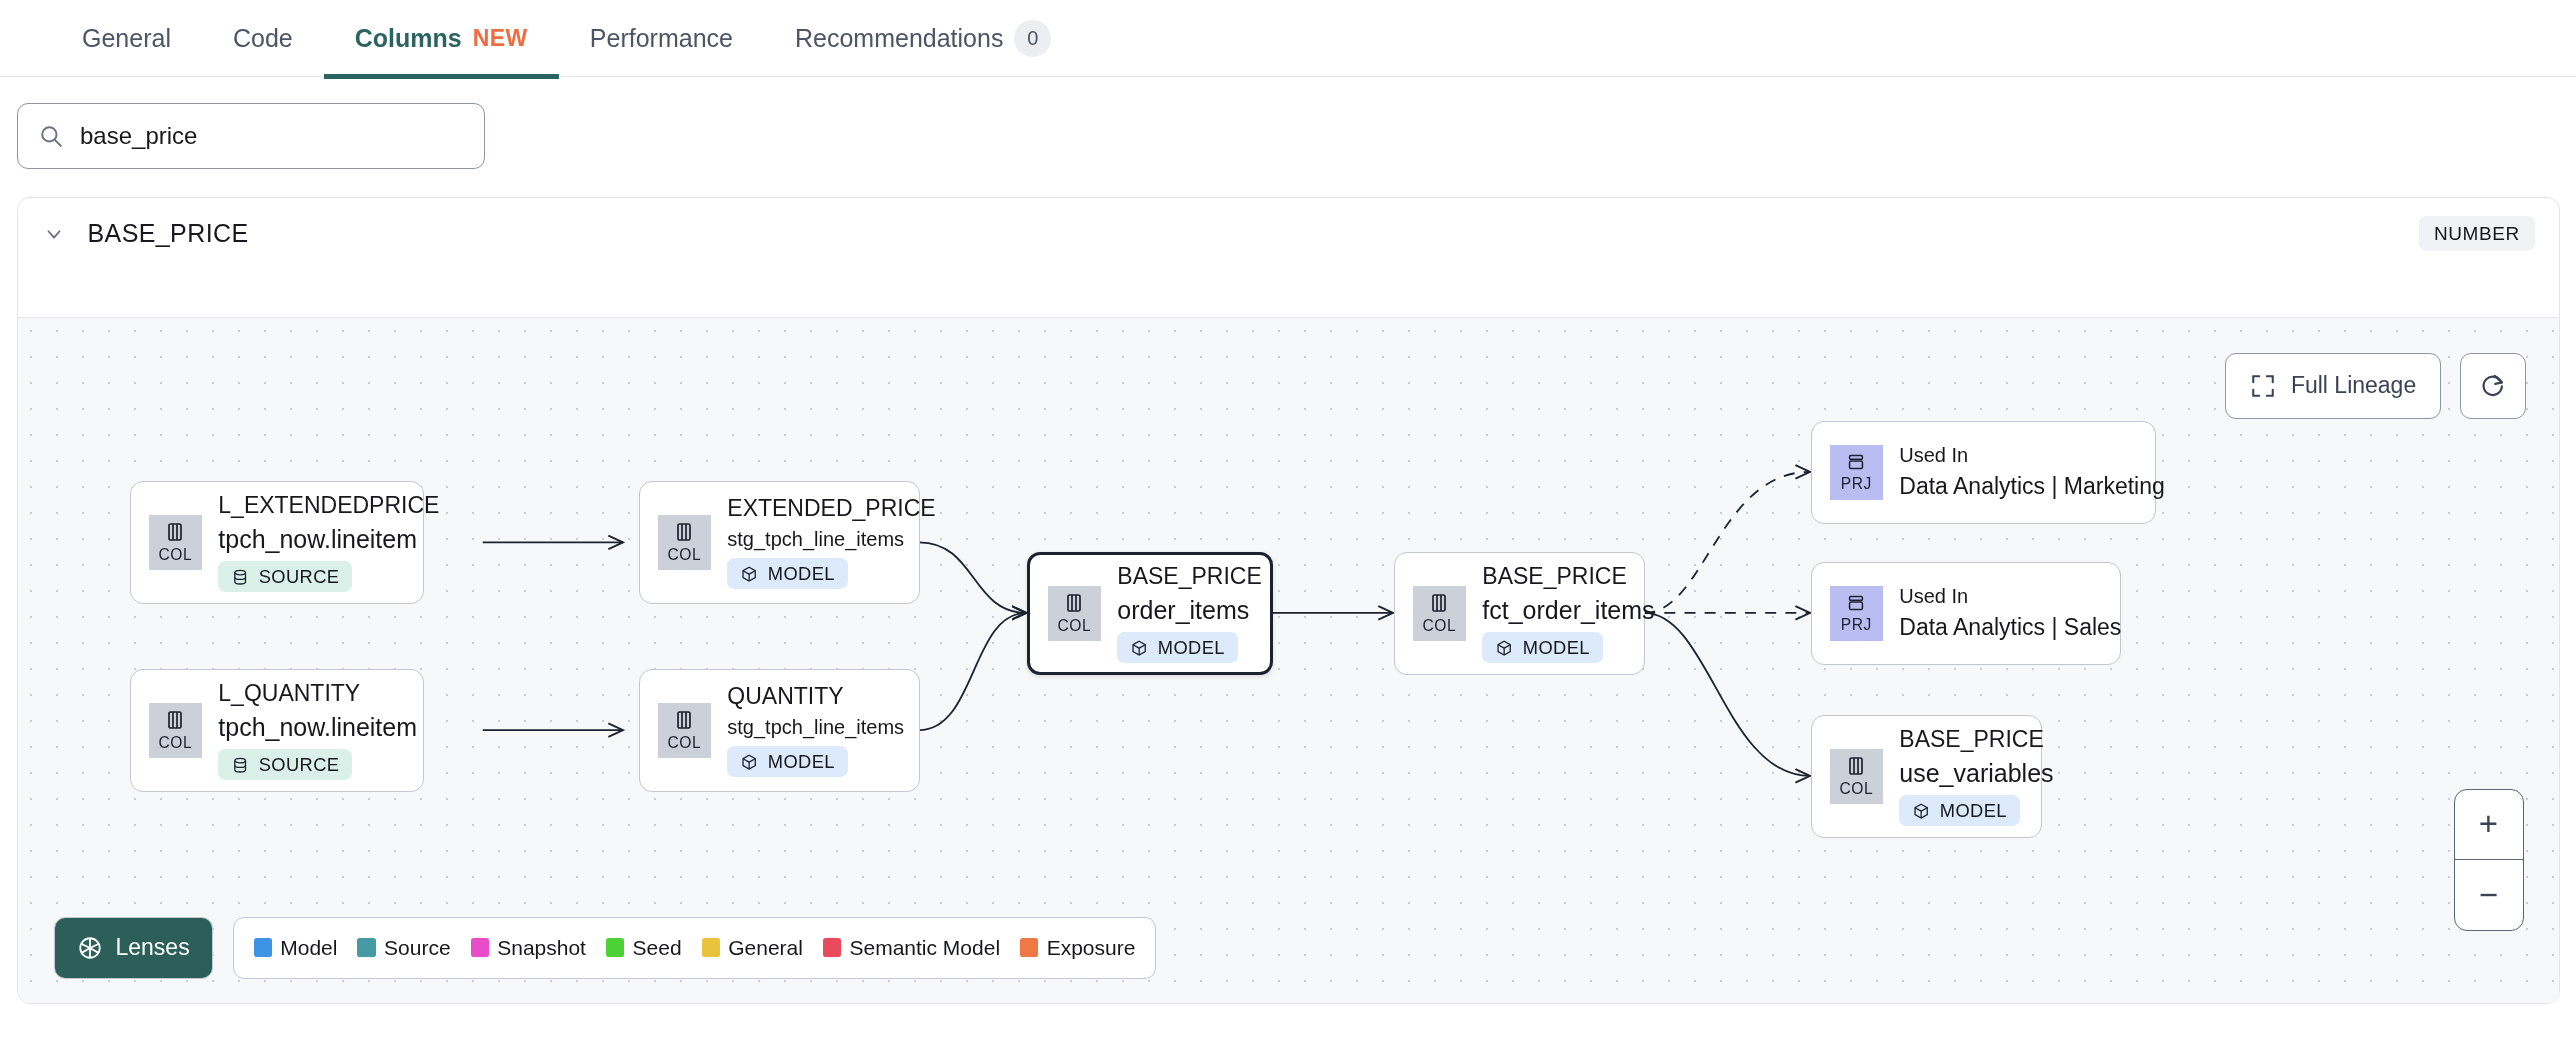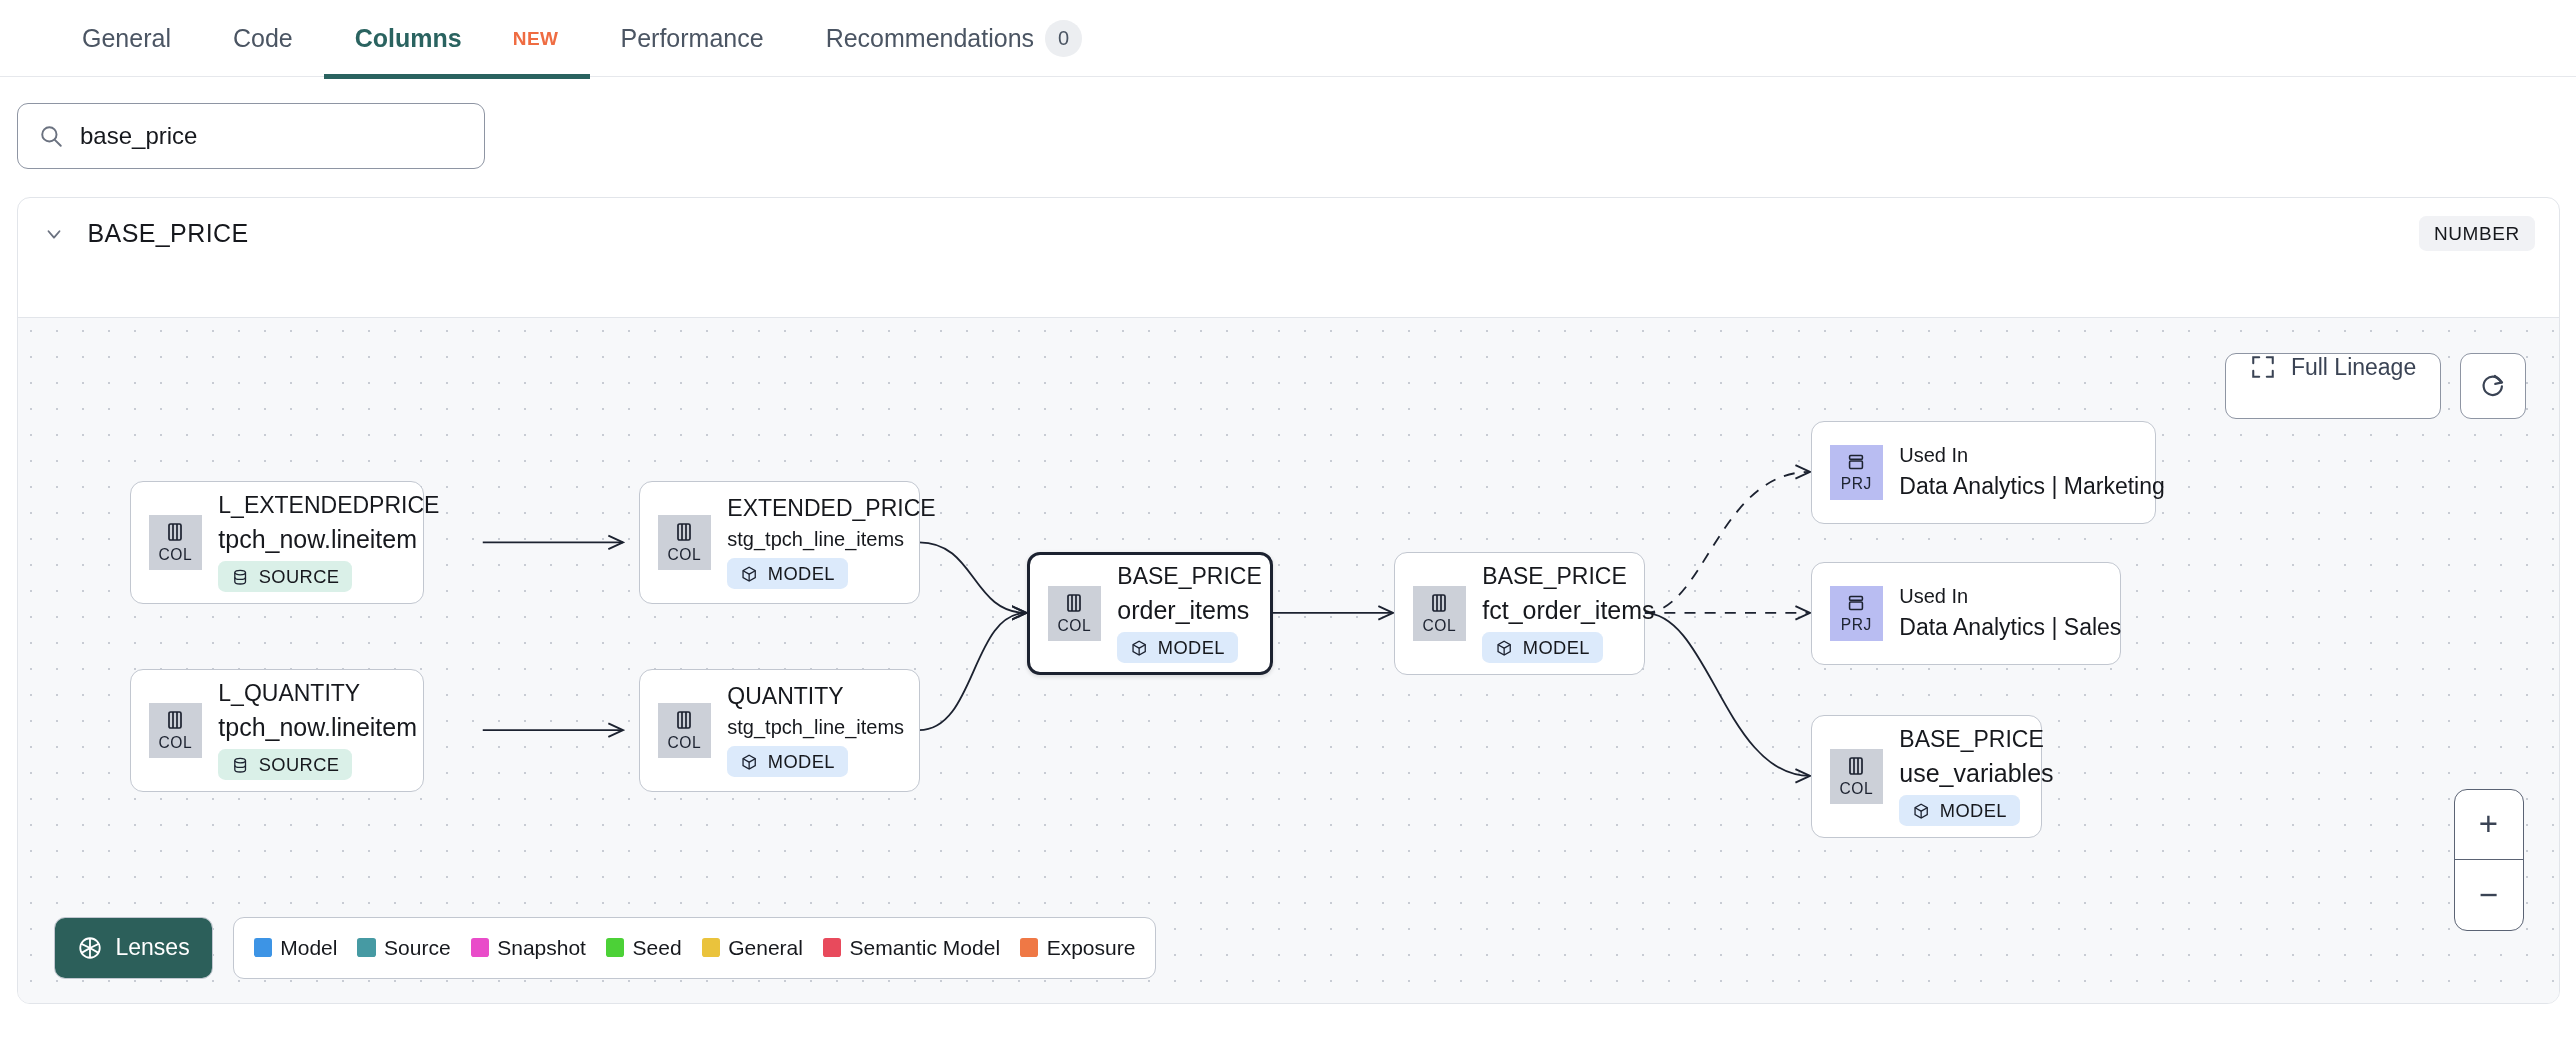--- a/index.html
+++ b/index.html
@@ -34,25 +34,24 @@
   }
   .tab.active { color: #2a6360; font-weight: bold; }
   .tab.active::after {
     content: "";
     position: absolute;
     left: 0; right: 0; bottom: -1.8px;
     height: 4.6px;
     background: #2a6360;
   }
   .tab-new {
-    font-size: 19px;
+    font-size: 23px;
     font-weight: bold;
     color: #ef6c42;
     letter-spacing: 0.5px;
-    margin-left: 40px;
   }
   .tab-count {
     display: inline-flex;
     align-items: center;
     justify-content: center;
     min-width: 37px; height: 37px;
     padding: 0 11px;
     border-radius: 18.3px;
     background: #eceef1;
     color: #4b5563;
@@ -187,21 +186,21 @@
   .topctrls {
     position: absolute;
     right: 33px; top: 35px;
     display: flex; gap: 18.3px; align-items: center;
   }
   .btn-outline {
     height: 66px;
     border: 1.8px solid #8e95a3;
     border-radius: 11px;
     background: #fff;
-    display: flex; align-items: flex-start;
+    display: flex; align-items: center;
     gap: 14.7px;
     padding: 0 24px;
     font-size: 23px;
     color: #3a4354;
     cursor: pointer;
     white-space: nowrap;
   }
   .btn-icon-sq {
     width: 66px; height: 66px;
     border: 1.8px solid #8e95a3;

